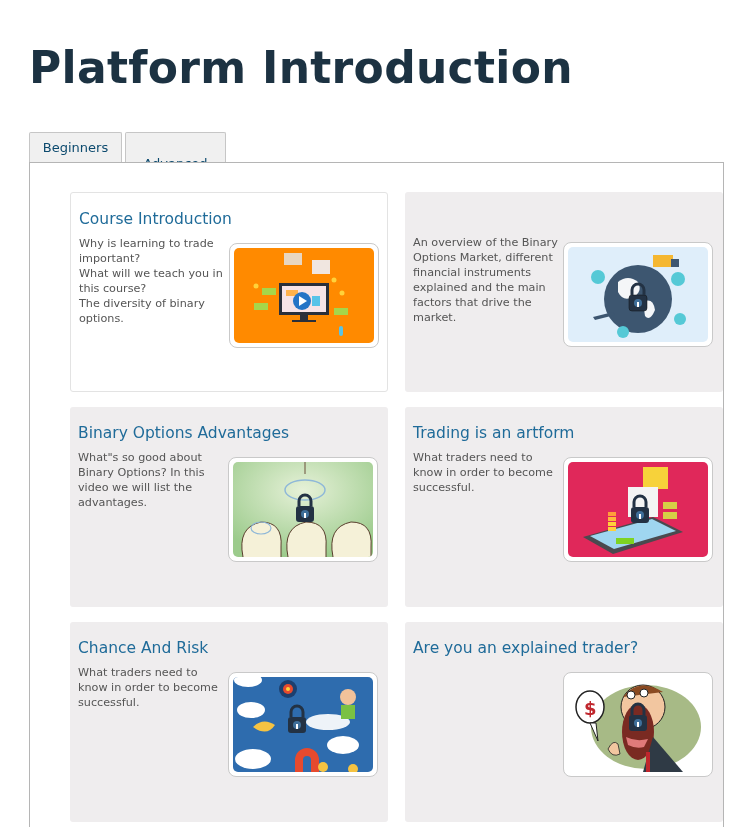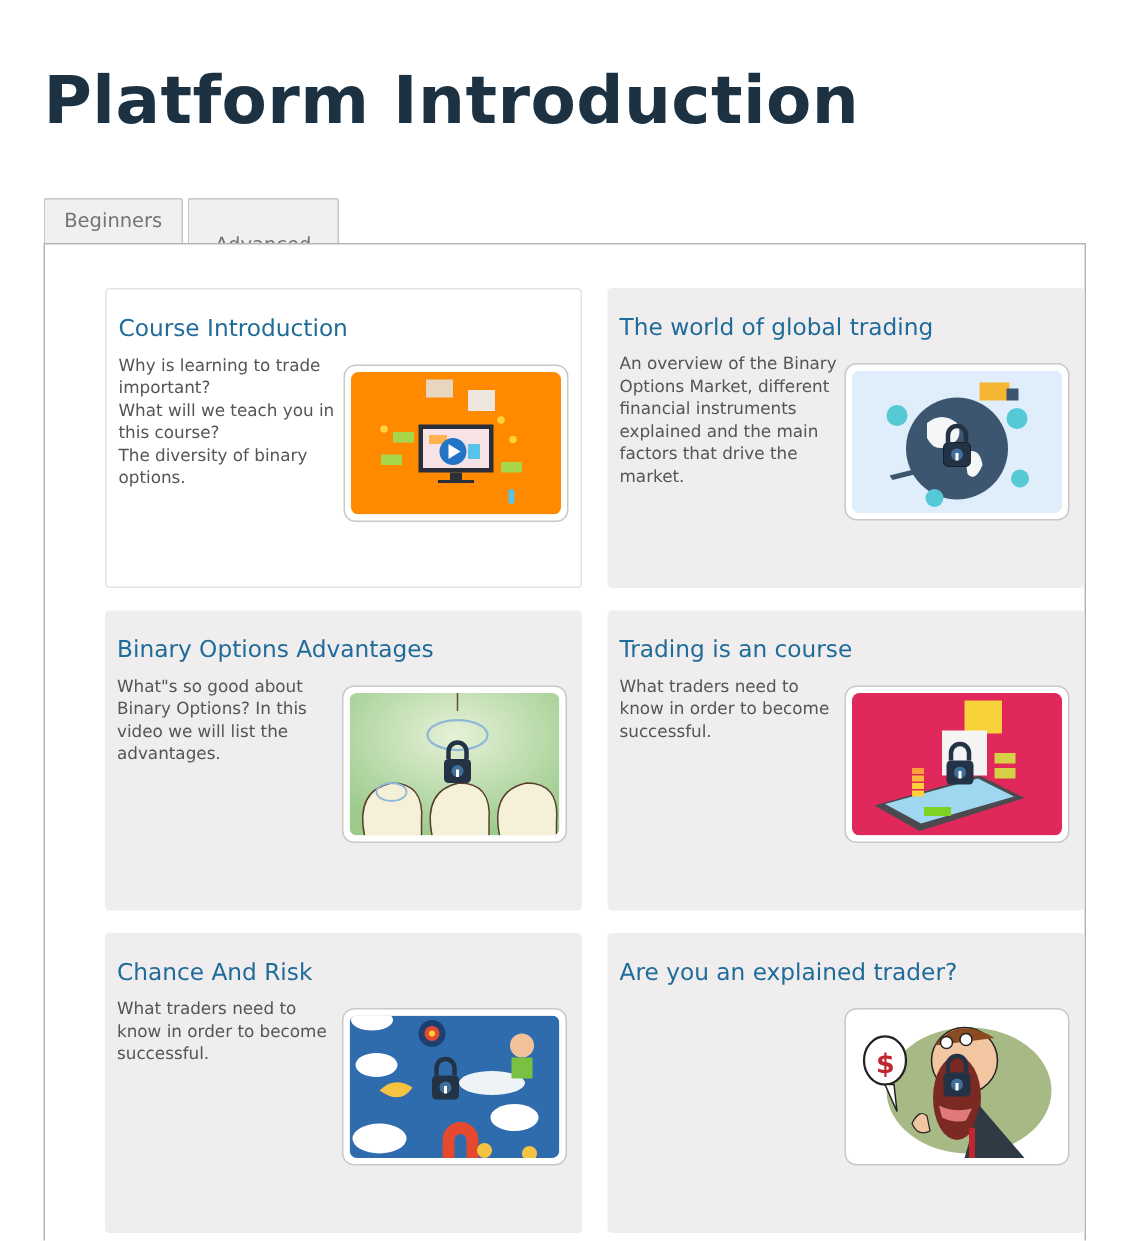--- a/index.html
+++ b/index.html
@@ -10,21 +10,21 @@
     position: absolute; left: 29px; top: 42px;
     font-size: 44px; font-weight: bold; color: #1c3242;
     letter-spacing: 0.3px;
   }
 
   .tabs { position: absolute; left: 29px; top: 132px; display: flex; gap: 3px; }
   .tab {
     height: 31px; padding: 0 16px;
     background: #f0f0f0; border: 1px solid #c6c6c6; border-bottom: none;
     border-radius: 2px 2px 0 0;
-    font-size: 13px; color: #737373; line-height: 30px; cursor: pointer;
+    font-size: 13px; color: #0c4a6e; line-height: 30px; cursor: pointer;
   }
   .tab.beginners { width: 93px; text-align: center; padding: 0; }
   .tab.advanced { width: 101px; text-align: center; padding: 16px; }
 
   .panel {
     position: absolute; left: 29px; top: 162px; width: 695px; height: 680px;
     border: 1px solid #b5b5b5; background: #ffffff;
   }
 
   .card {
@@ -90,21 +90,20 @@
           <circle cx="100" cy="32" r="2.5" fill="#ffd23a"></circle>
           <circle cx="108" cy="45" r="2.5" fill="#ffd23a"></circle>
           <circle cx="22" cy="38" r="2.5" fill="#ffd23a"></circle>
           <rect x="105" y="78" width="4" height="10" rx="2" fill="#58c3e8"></rect>
         </svg>
       </div>
     </div>
   </div>
 
   <div class="card" style="left:353px; top:29px;">
-    <div class="card-title">The world of global trading</div>
     <div class="card-desc">An overview of the Binary Options Market, different financial instruments explained and the main factors that drive the market.</div>
     <div class="thumb-frame">
       <div class="thumb">
         <svg viewBox="0 0 140 95" preserveAspectRatio="none">
           <rect width="140" height="95" fill="#dfeefa"></rect>
           <circle cx="70" cy="52" r="34" fill="#3d5670"></circle>
           <path d="M50 35 q10 -8 20 0 q5 10 -5 15 q-10 5 -15 -5z" fill="#f4f6f8"></path>
           <path d="M75 55 q10 -5 12 8 q-5 12 -10 6z" fill="#f4f6f8"></path>
           <circle cx="30" cy="30" r="7" fill="#55c9d6"></circle>
           <circle cx="110" cy="32" r="7" fill="#55c9d6"></circle>
@@ -144,21 +143,21 @@
           <rect x="63" y="44" width="18" height="16" rx="3" fill="#233244"></rect>
           <path d="M66 44 v-5 a6 6 0 0 1 12 0 v5" fill="none" stroke="#233244" stroke-width="3"></path>
           <circle cx="72" cy="52" r="4" fill="#3f6f9a"></circle>
           <rect x="71" y="51" width="2" height="5" fill="#fff"></rect>
         </svg>
       </div>
     </div>
   </div>
 
   <div class="card" style="left:353px; top:244px;">
-    <div class="card-title">Trading is an course</div>
+    <div class="card-title">Trading is an artform</div>
     <div class="card-desc">What traders need to know in order to become successful.</div>
     <div class="thumb-frame">
       <div class="thumb">
         <svg viewBox="0 0 140 95" preserveAspectRatio="none">
           <rect width="140" height="95" fill="#e0285a"></rect>
           <polygon points="15,75 85,55 115,70 45,92" fill="#4a4a4f"></polygon>
           <polygon points="22,74 84,57 108,69 46,87" fill="#9fd6f0"></polygon>
           <rect x="75" y="5" width="25" height="22" fill="#f7d23a"></rect>
           <rect x="60" y="25" width="30" height="30" fill="#f4f4f4"></rect>
           <rect x="40" y="50" width="8" height="4" fill="#ff9e3a"></rect>

